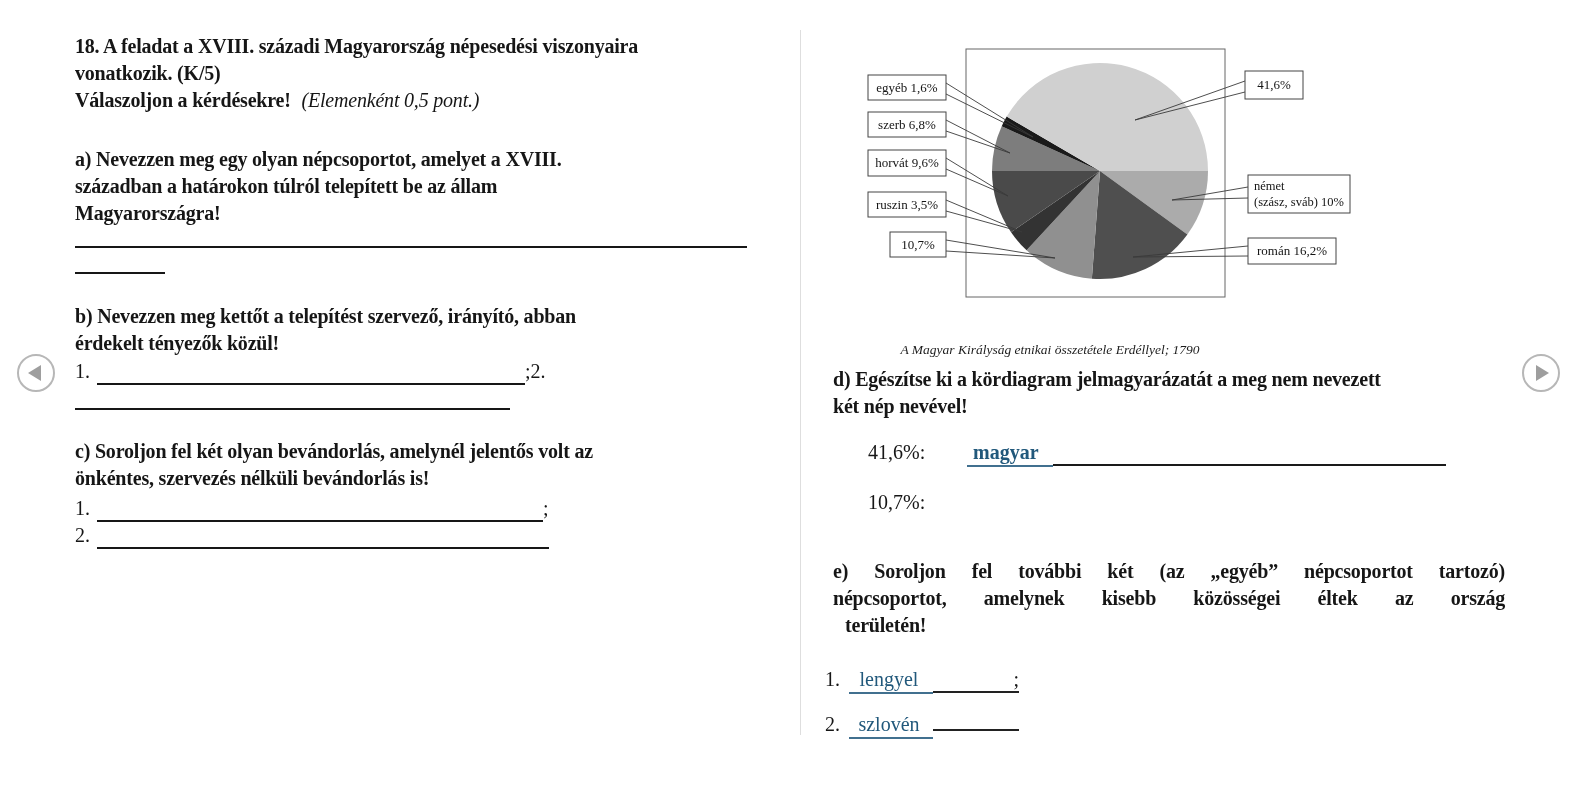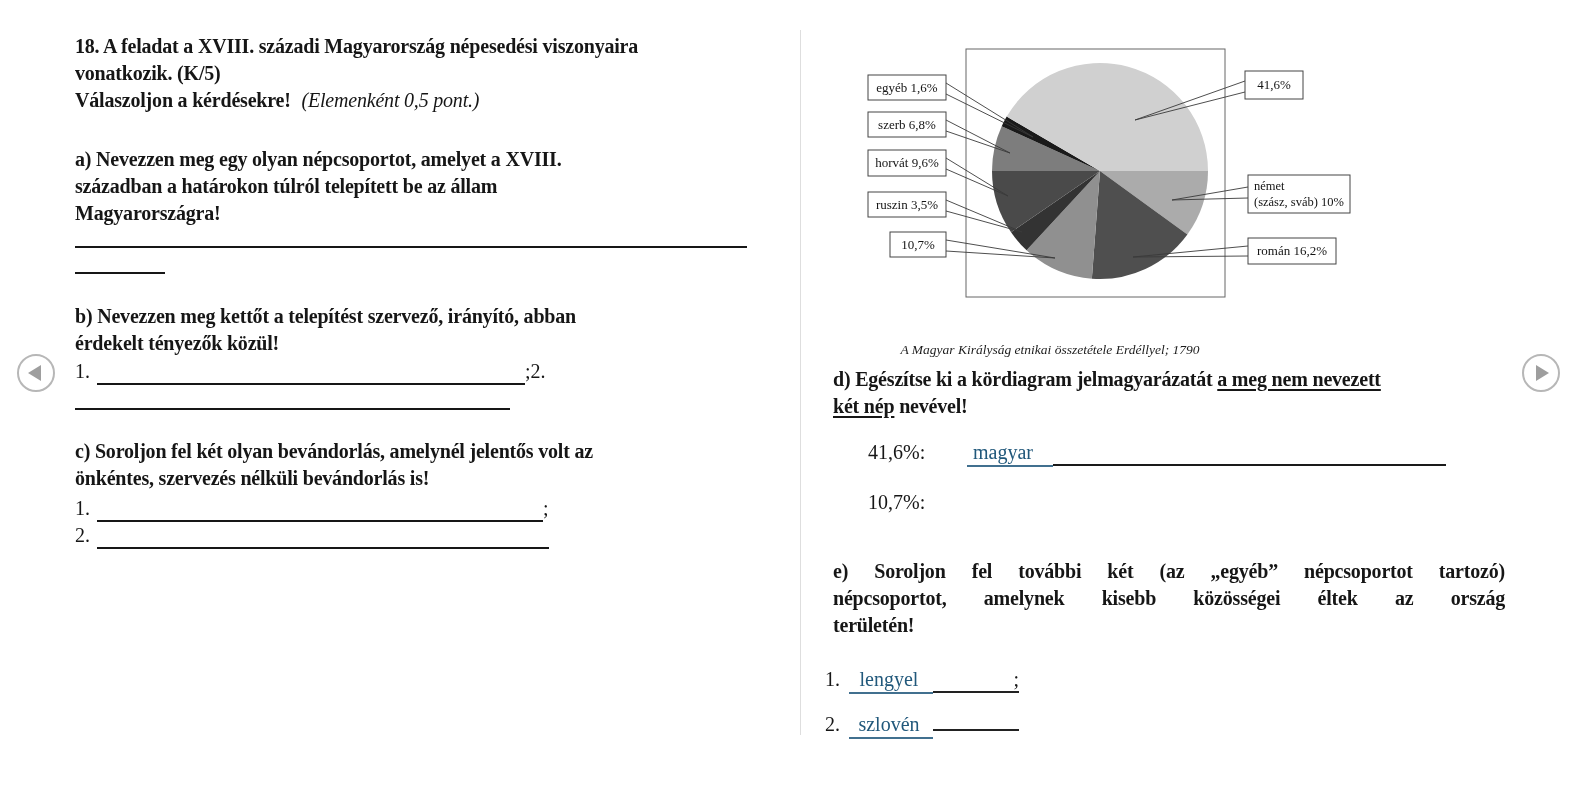--- a/index.html
+++ b/index.html
@@ -10,45 +10,45 @@
   .v-divider{left:800px;top:30px;height:705px;width:0;border-left:1.5px solid #dedede;}
   .nav-btn{width:38px;height:38px;border:2.5px solid #b7b7b7;border-radius:50%;
            display:flex;align-items:center;justify-content:center;box-sizing:border-box;
            background:#fff;cursor:pointer;}
   .tri{width:0;height:0;border-top:8px solid transparent;border-bottom:8px solid transparent;}
   .tri-left{border-right:13px solid #9e9e9e;margin-right:3px;}
   .tri-right{border-left:13px solid #9e9e9e;margin-left:3px;}
   
   .bold-line{font-weight:bold;font-size:20px;line-height:27px;letter-spacing:-0.2px;white-space:nowrap;}
   .it{font-style:italic;font-weight:normal;}
-  .uline-txt{text-decoration:underline;text-decoration-thickness:2px;text-underline-offset:3px;}
+  .uline-txt{text-decoration-thickness:2px;text-underline-offset:3px;}
   
   .hr-line{border-bottom:2px solid #171717;height:20px;}
   .blank-row{font-size:20px;white-space:nowrap;}
   .blank{display:inline-block;border-bottom:2px solid #171717;margin-left:7px;}
   .blank::after{content:"\00a0";}
   
   svg text{font-family:"Liberation Serif","DejaVu Serif",serif;}
   .caption{width:440px;text-align:center;font-style:italic;font-size:13.5px;color:#1c1c1c;white-space:nowrap;}
   
   .d-row{left:868px;display:flex;align-items:baseline;width:578px;font-size:20px;}
   .d-pct{display:inline-block;width:99px;font-family:Liberation Serif, serif;}
-  .ans-field{display:flex;flex:1;align-items:baseline;}
+  .ans-field{display:flex;flex:1;align-items:baseline;font-weight:bold;}
   .ans-word{color:#21587b;border-bottom:2.5px solid #41708f;padding:0 10px 1px 6px;min-width:86px;box-sizing:border-box;}
   .ans-fill{flex:1;border-bottom:2px solid #1a1a1a;}
   .ans-fill::after{content:"\00a0";}
   
   .e-item{left:825px;display:flex;align-items:baseline;font-size:20px;}
   .e-prefix{display:inline-block;width:24px;}
   .e-ans{min-width:84px;text-align:center;}
   .e-fill{display:inline-block;width:86px;border-bottom:2px solid #222;text-align:right;}
   
   .just-line{font-weight:bold;font-size:20px;line-height:27px;letter-spacing:-0.2px;width:672px;
              text-align:justify;text-align-last:justify;}
-  .just-last{text-align-last:left;}
+  .just-last{text-align-last:left;margin-left:12px;}
 </style>
 </head>
 <body>
 
 <div class="abs v-divider"></div>
 
 <div class="abs nav-btn" style="left:17px;top:354px;">
   <span class="tri tri-left"></span>
 </div>
 <div class="abs nav-btn" style="left:1522px;top:354px;">

